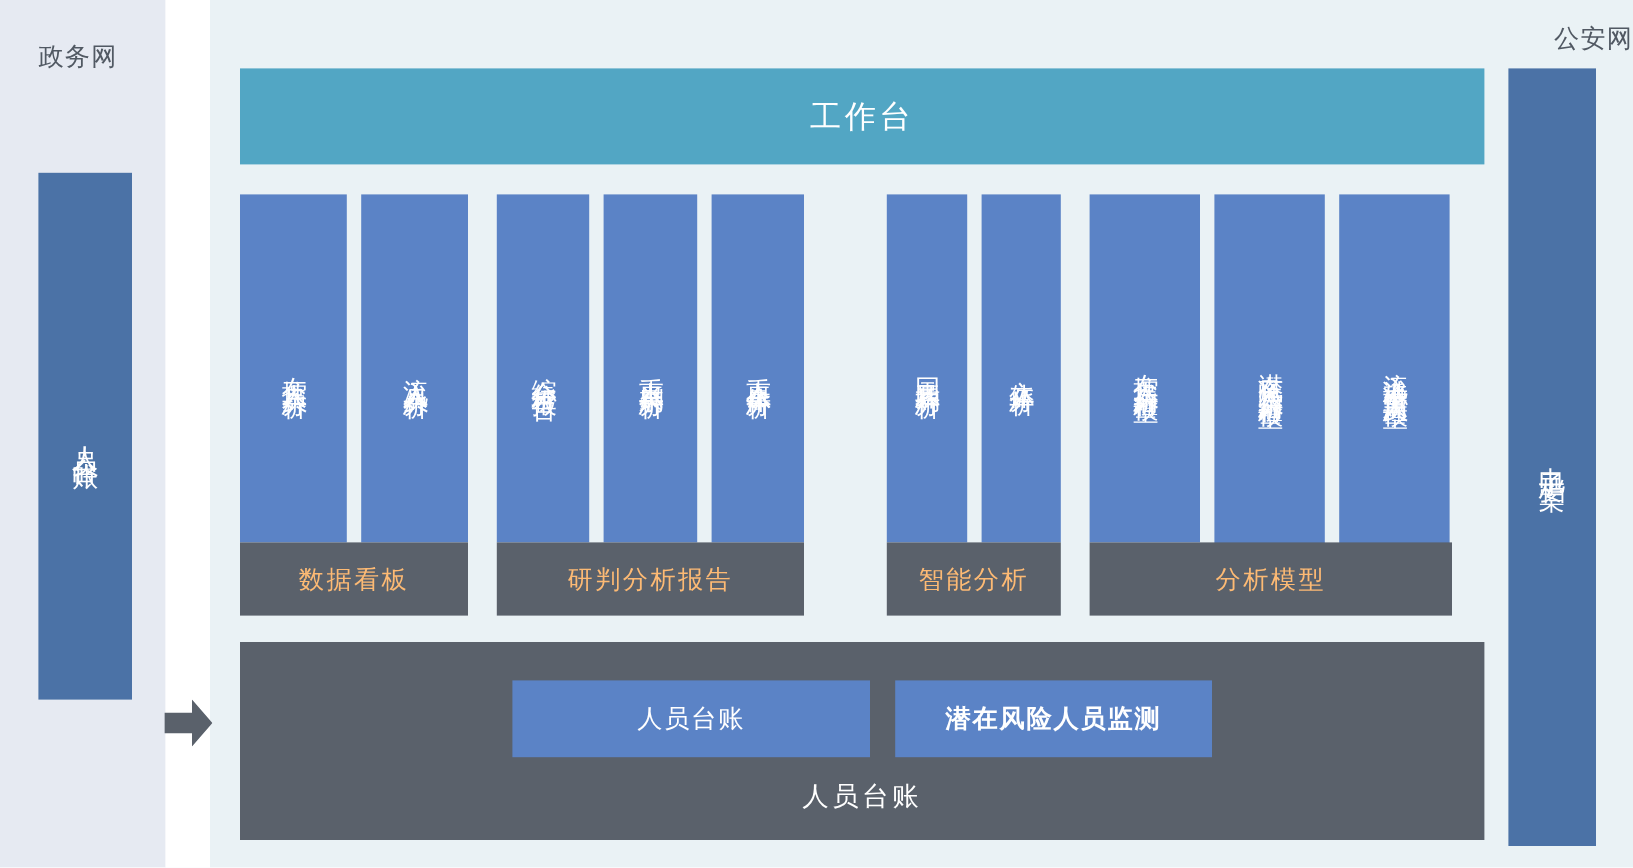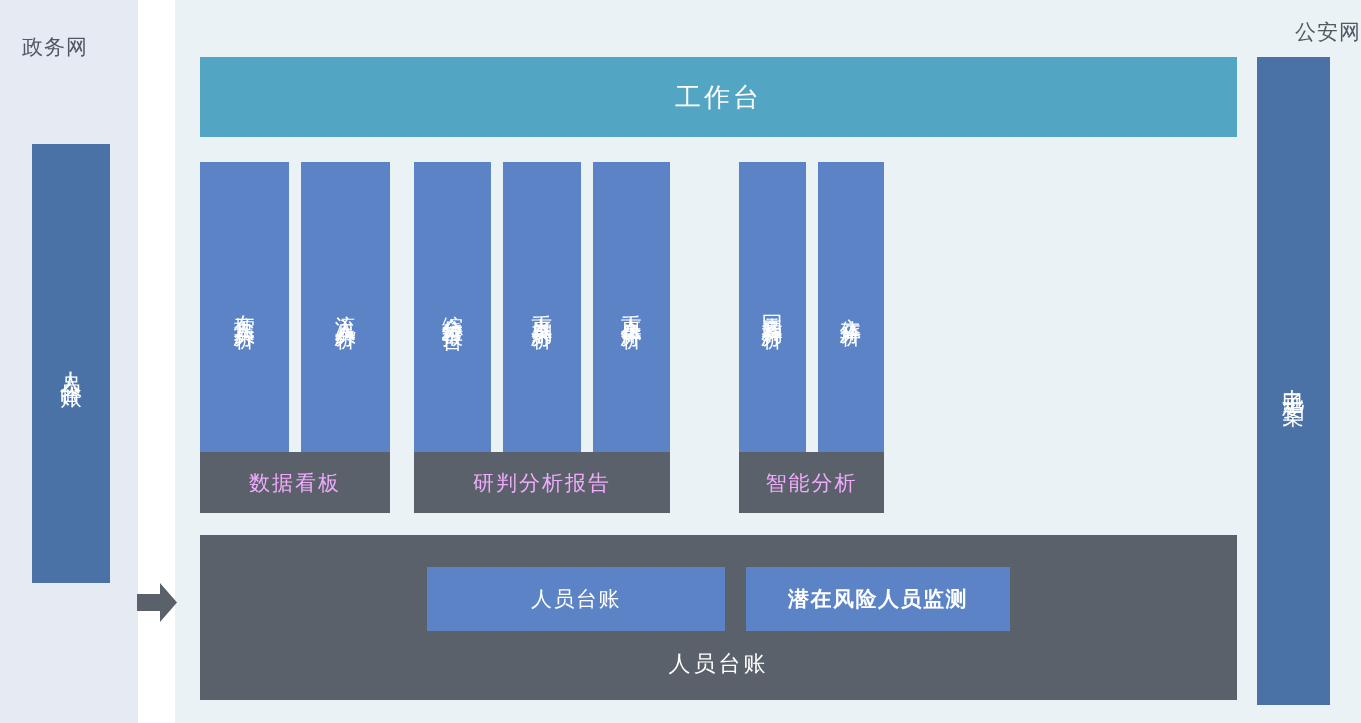--- a/index.html
+++ b/index.html
@@ -40,21 +40,21 @@
   }
 
   
   .zone-title {
     position: absolute;
     font-size: 21px;
     color: #515963;
     letter-spacing: 1px;
     white-space: nowrap;
   }
-  .zone-title.gov  { left: 22px;  top: 33px; font-family: Liberation Serif, serif; }
+  .zone-title.gov  { left: 32px;  top: 33px; font-family: Liberation Serif, serif; }
   .zone-title.police { left: 0; right: 0; top: 18px; width: 1361px; text-align: right; }
 
   
   .sidebar-bar {
     position: absolute;
     background: #4b72a6;
     display: flex;
     align-items: center;
     justify-content: center;
   }
@@ -130,21 +130,21 @@
   }
   .group-label {
     background: #5a616b;
     height: 61px;
     margin-top: 0;
     display: flex;
     align-items: center;
     justify-content: center;
   }
   .group-label span {
-    color: #f0abfc;
+    color: #fdba74;
     font-size: 21px;
     letter-spacing: 2px;
   }
 
   
   .group-0 { width: 190px; }
   .group-1 { width: 256px; }
   .group-2 { width: 190px; padding-left: 45px; }
   .group-3 { width: 302px; }
 
@@ -263,20 +263,36 @@
         </div>
         <div class="tile tile-1">
           <span class="vtext">立体分析</span>
         </div>
       </div>
       <div class="group-label">
         <span>智能分析</span>
       </div>
     </div>
 
+    <div class="group group-3">
+      <div class="group-tiles">
+        <div class="tile tile-0">
+          <span class="vtext">在控人员分析模型</span>
+        </div>
+        <div class="tile tile-1">
+          <span class="vtext">潜在风险人员分析模型</span>
+        </div>
+        <div class="tile tile-2">
+          <span class="vtext">流入涉稳重点人员模型</span>
+        </div>
+      </div>
+      <div class="group-label">
+        <span>分析模型</span>
+      </div>
+    </div>
 
   </div>
 
   <div class="ledger">
     <div class="ledger-buttons">
       <div class="ledger-btn b0">
         <span>人员台账</span>
       </div>
       <div class="ledger-btn b1">
         <span>潜在风险人员监测</span>

